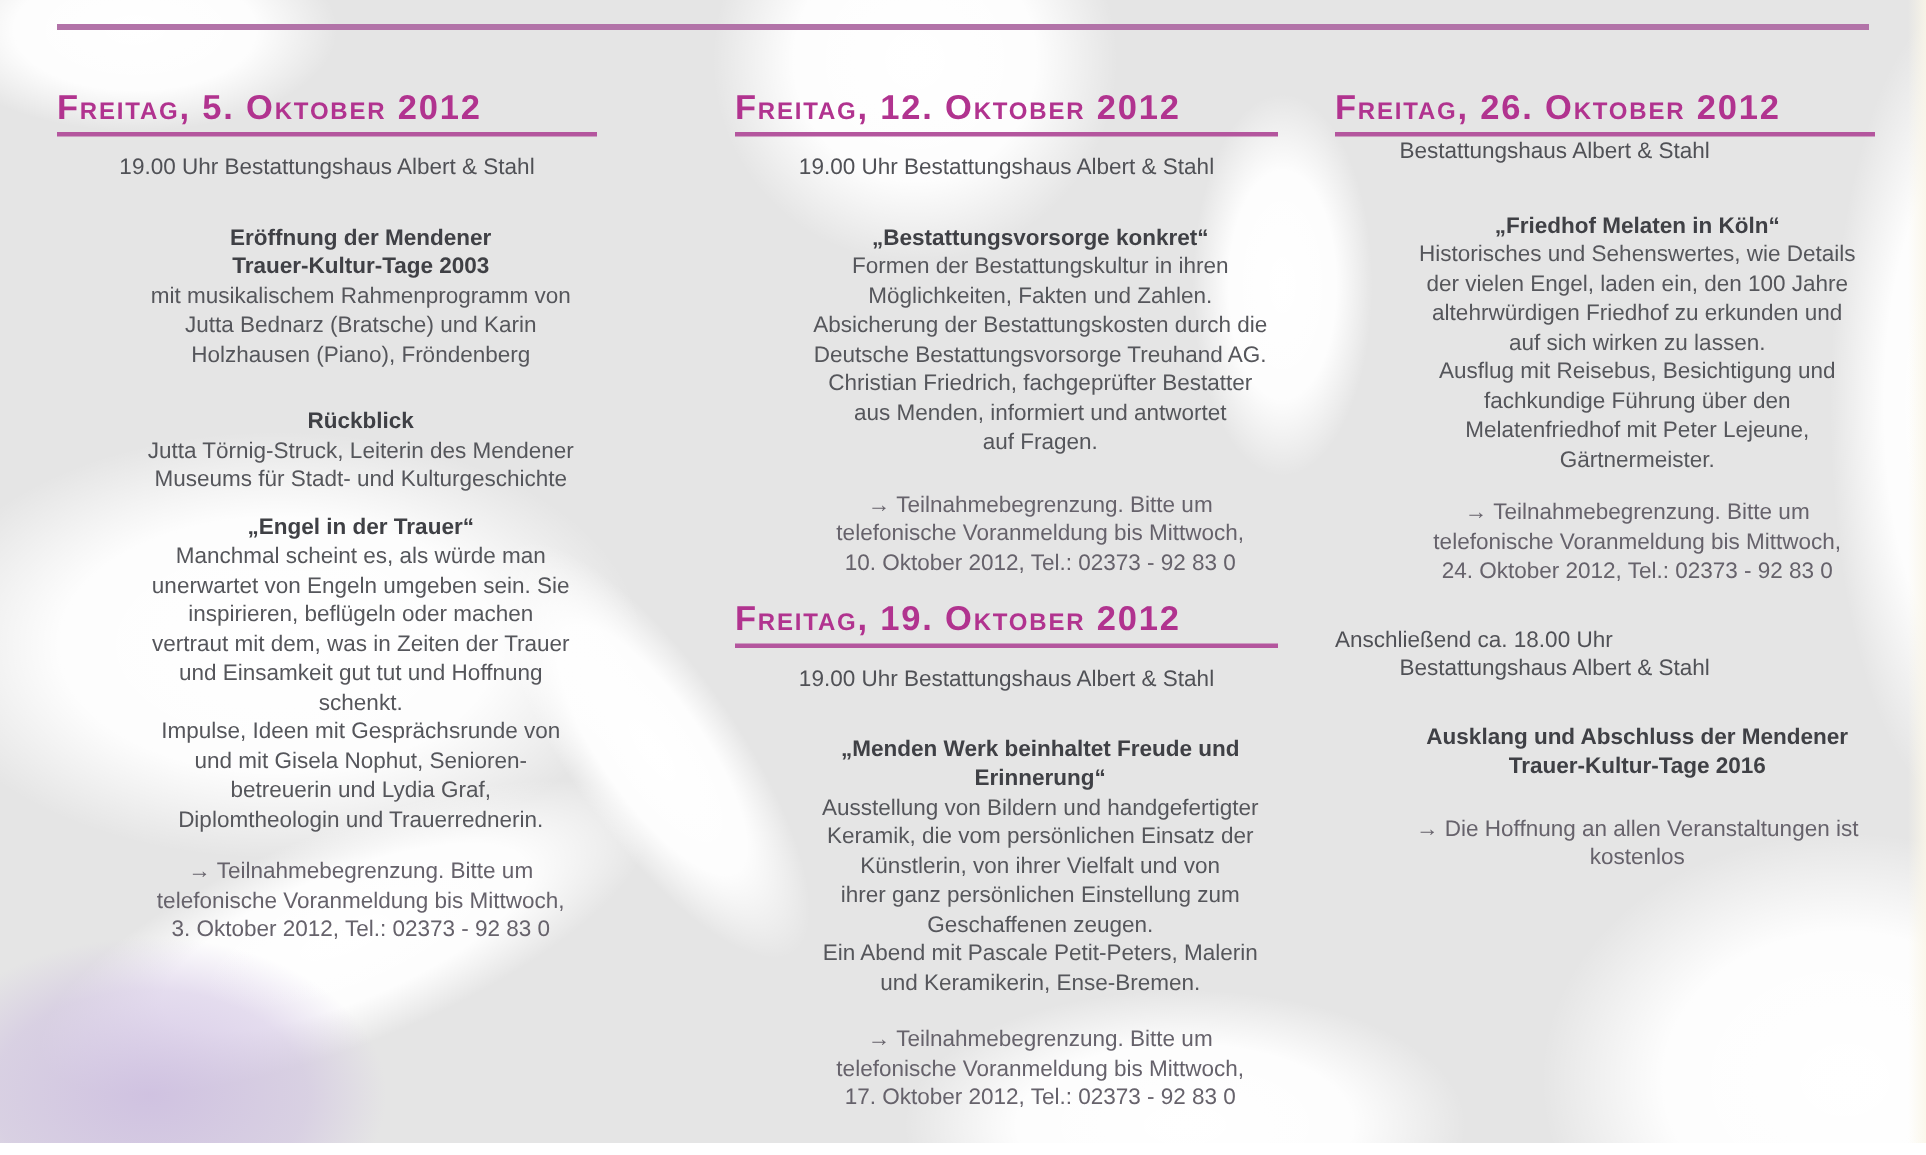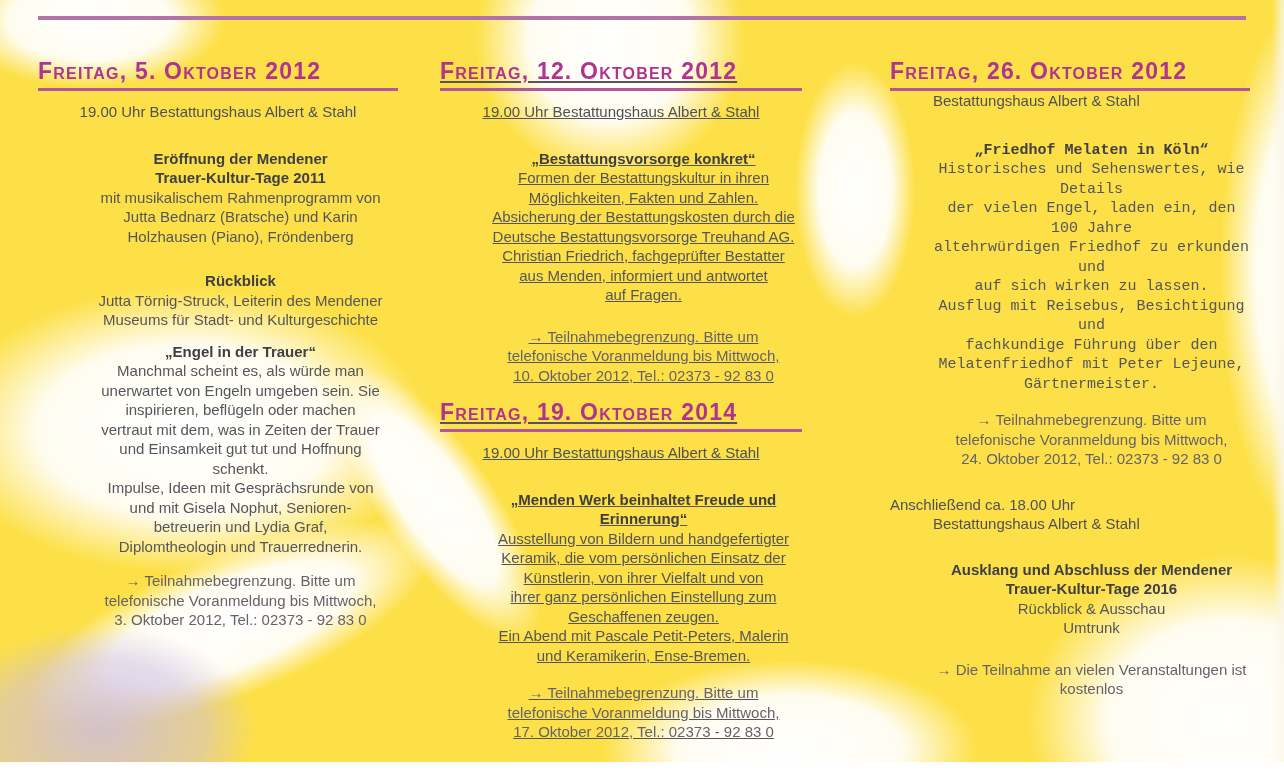--- a/index.html
+++ b/index.html
@@ -1,19 +1,19 @@
 <!DOCTYPE html>
 <html><head>
 <meta charset="utf-8">
 <style>
   html,body{margin:0;padding:0;background:#fff;}
   .page{
     position:relative;
     width:1284px;height:770px;
-    background:#fde047;
+    background:#e5e5e5;
     overflow:hidden;
     font-family:"Liberation Sans", sans-serif;
   }
   
   .bg{position:absolute;inset:0;z-index:0;}
   .blob{position:absolute;border-radius:50%;}
   .wh{background:radial-gradient(ellipse closest-side, rgba(255,255,255,1) 0%, rgba(255,255,255,.92) 45%, rgba(255,255,255,0) 75%);}
   .dk{background:radial-gradient(ellipse closest-side, rgba(204,188,224,.85) 0%, rgba(204,188,224,.5) 50%, rgba(204,188,224,0) 75%);}
   .b1{left:-90px;top:-70px;width:360px;height:180px;}
   .b2{left:430px;top:-140px;width:360px;height:360px;}
@@ -25,21 +25,21 @@
   .b8{left:540px;top:630px;width:500px;height:240px;}
   .b9{left:360px;top:280px;width:150px;height:440px;transform:rotate(-35deg);}
   .b10{left:-110px;top:590px;width:420px;height:280px;}
   .bottom-strip{position:absolute;left:0;right:0;bottom:0;height:8px;background:#ffffff;}
   .right-cream{position:absolute;top:0;bottom:0;right:0;width:12px;background:linear-gradient(to right, rgba(250,246,232,0), rgba(250,246,232,.85));}
   
   .top-rule{position:absolute;left:38px;right:38px;top:16px;height:4px;background:#b273a8;z-index:2;}
   
   .col{position:absolute;top:58px;z-index:2;font-size:15px;line-height:19.5px;color:#55565b;}
   .col-left{left:38px;width:360px;}
-  .col-middle{left:440px;width:362px;text-decoration:underline;}
+  .col-middle{left:490px;width:362px;}
   .col-right{left:890px;width:360px;}
   .head{
     margin:0;
     font-size:23px;line-height:27px;
     font-weight:bold;
     font-variant:small-caps;
     letter-spacing:1.2px;
     color:#b1338f;
     border-bottom:3px solid #b4569e;
     padding-bottom:3px;
@@ -75,21 +75,21 @@
   </div>
 
   <div class="top-rule"></div>
 
   <div class="col col-left">
     <h2 class="head">Freitag, 5. Oktober 2012</h2>
     <div class="time pre">19.00 Uhr Bestattungshaus Albert &amp; Stahl</div>
 
     <div class="event">
       <div class="etitle pre">Eröffnung der Mendener
-Trauer-Kultur-Tage 2011</div>
+Trauer-Kultur-Tage 2003</div>
       <div class="ebody pre">mit musikalischem Rahmenprogramm von
 Jutta Bednarz (Bratsche) und Karin
 Holzhausen (Piano), Fröndenberg</div>
     </div>
 
     <div class="event" style="margin-top:25px;">
       <div class="etitle pre">Rückblick</div>
       <div class="ebody pre">Jutta Törnig-Struck, Leiterin des Mendener
 Museums für Stadt- und Kulturgeschichte</div>
     </div>
@@ -125,21 +125,21 @@
 Deutsche Bestattungsvorsorge Treuhand AG.
 Christian Friedrich, fachgeprüfter Bestatter
 aus Menden, informiert und antwortet
 auf Fragen.</div>
     </div>
 
     <div class="note pre" style="margin-top:22px;">→ Teilnahmebegrenzung. Bitte um
 telefonische Voranmeldung bis Mittwoch,
 10. Oktober 2012, Tel.: 02373 - 92 83 0</div>
 
-    <h2 class="head" style="margin-top:14px;">Freitag, 19. Oktober 2014</h2>
+    <h2 class="head" style="margin-top:14px;">Freitag, 19. Oktober 2012</h2>
     <div class="time pre">19.00 Uhr Bestattungshaus Albert &amp; Stahl</div>
 
     <div class="event">
       <div class="etitle pre">„Menden Werk beinhaltet Freude und
 Erinnerung“</div>
       <div class="ebody pre">Ausstellung von Bildern und handgefertigter
 Keramik, die vom persönlichen Einsatz der
 Künstlerin, von ihrer Vielfalt und von
 ihrer ganz persönlichen Einstellung zum
 Geschaffenen zeugen.
@@ -150,21 +150,21 @@
     <div class="note pre" style="margin-top:18px;">→ Teilnahmebegrenzung. Bitte um
 telefonische Voranmeldung bis Mittwoch,
 17. Oktober 2012, Tel.: 02373 - 92 83 0</div>
   </div>
 
   <div class="col col-right">
     <h2 class="head">Freitag, 26. Oktober 2012</h2>
 
     <div class="time-ind">Bestattungshaus Albert &amp; Stahl</div>
 
-    <div class="event" style="margin-top:30px;font-family:Liberation Mono, monospace;">
+    <div class="event" style="margin-top:30px;">
       <div class="etitle pre">„Friedhof Melaten in Köln“</div>
       <div class="ebody pre">Historisches und Sehenswertes, wie Details
 der vielen Engel, laden ein, den 100 Jahre
 altehrwürdigen Friedhof zu erkunden und
 auf sich wirken zu lassen.
 Ausflug mit Reisebus, Besichtigung und
 fachkundige Führung über den
 Melatenfriedhof mit Peter Lejeune,
 Gärtnermeister.</div>
     </div>
@@ -172,21 +172,19 @@
     <div class="note pre" style="margin-top:16px;">→ Teilnahmebegrenzung. Bitte um
 telefonische Voranmeldung bis Mittwoch,
 24. Oktober 2012, Tel.: 02373 - 92 83 0</div>
 
     <div class="time" style="margin-top:26px;">Anschließend ca. 18.00 Uhr</div>
     <div class="time-ind">Bestattungshaus Albert &amp; Stahl</div>
 
     <div class="event" style="margin-top:26px;">
       <div class="etitle pre">Ausklang und Abschluss der Mendener
 Trauer-Kultur-Tage 2016</div>
-      <div class="ebody pre">Rückblick &amp; Ausschau
-Umtrunk</div>
     </div>
 
-    <div class="note pre" style="margin-top:22px;">→ Die Teilnahme an vielen Veranstaltungen ist
+    <div class="note pre" style="margin-top:22px;">→ Die Hoffnung an allen Veranstaltungen ist
 kostenlos</div>
   </div>
 
 </div>
 
 </body></html>

